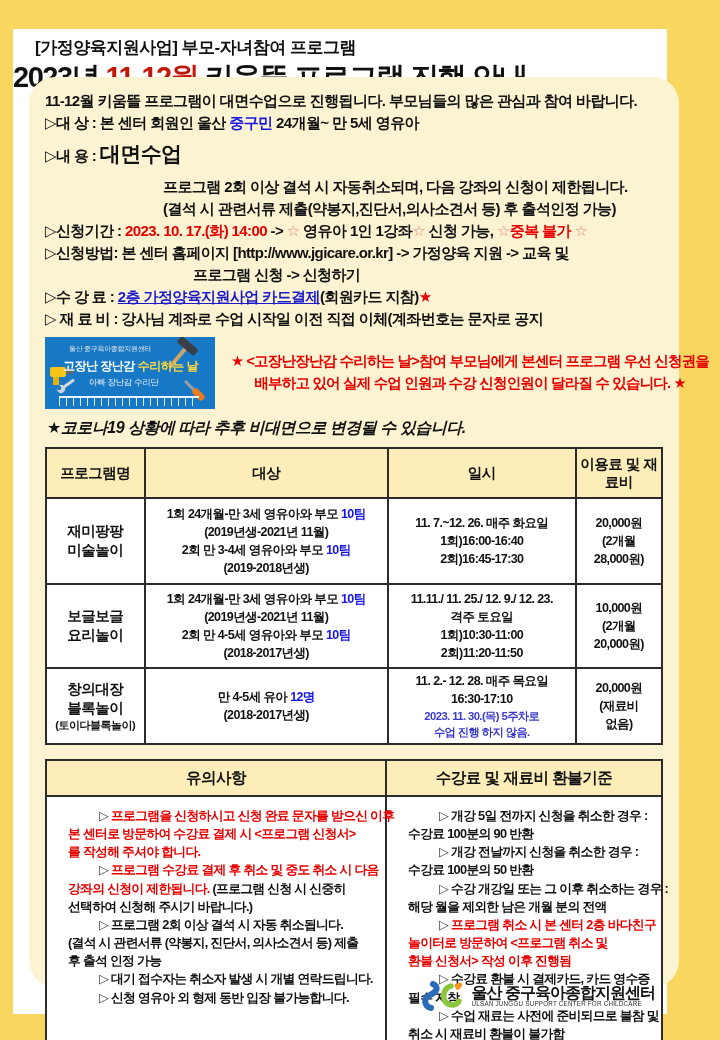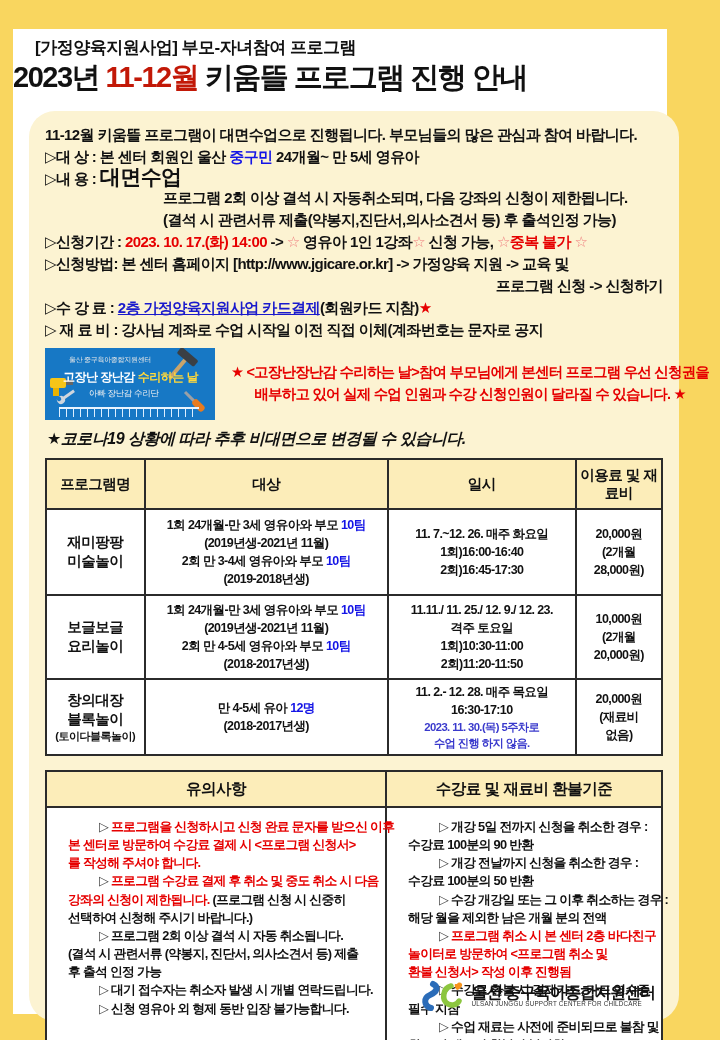--- a/index.html
+++ b/index.html
@@ -8,28 +8,28 @@
     background:#F9D65F;
     font-family:"Liberation Sans","DejaVu Sans",sans-serif;
     color:#111;
   }
   .page{position:absolute;left:13px;top:29px;width:654px;height:985px;background:#ffffff;}
   .kicker{position:absolute;top:7px;left:22px;font-size:17px;font-weight:800;letter-spacing:-0.5px;}
   .title{position:absolute;top:29px;left:0;width:100%;font-size:29px;font-weight:800;letter-spacing:-1.5px;white-space:nowrap;}
   .title .t-red{color:#C21807;}
 
   .cream{
-    position:absolute;left:16px;top:82px;width:650px;height:910px;
+    position:absolute;left:16px;top:48px;width:650px;height:910px;
     background:#FCF3D2;border-radius:26px;box-sizing:border-box;
     padding:13px 16px 0 16px;
   }
 
   .iline{font-size:15px;font-weight:700;line-height:22px;letter-spacing:-0.6px;white-space:nowrap;}
   .ind1{padding-left:118px;}
-  .ind2{padding-left:148px;text-align:right;}
+  .ind2{padding-left:148px;}
   .big{font-size:21px;font-weight:800;}
   .blue{color:#1414E6;}
   .red{color:#E60000;}
   .star-pink{color:#F08080;font-weight:400;}
   .link{color:#1A1ACC;text-decoration:underline;}
 
   .banner-row{display:flex;align-items:center;gap:16px;margin-top:6px;height:74px;}
   .banner{width:170px;height:72px;background:#1778C5;position:relative;overflow:hidden;flex-shrink:0;}
   .b-org{position:absolute;top:7px;left:24px;font-size:7px;color:#E8E8E8;letter-spacing:-0.3px;}
   .b-title{position:absolute;top:21px;left:18px;font-size:12px;font-weight:800;color:#fff;letter-spacing:-0.5px;white-space:nowrap;}
@@ -79,21 +79,21 @@
   </div>
 
   <div class="cream">
 
     <div class="iline">11-12월 키움뜰 프로그램이 대면수업으로 진행됩니다. 부모님들의 많은 관심과 참여 바랍니다.</div>
 
     <div class="iline">
       <span>▷대    상 : 본 센터 회원인 울산 </span><span class="blue">중구민</span><span> 24개월~ 만 5세 영유아</span>
     </div>
 
-    <div class="iline" style="line-height:17px;">
+    <div class="iline" style="line-height:40px;">
       <span>▷내    용 : </span><span class="big">대면수업</span>
     </div>
 
     <div class="iline ind1">프로그램 2회 이상 결석 시 자동취소되며, 다음 강좌의 신청이 제한됩니다.</div>
     <div class="iline ind1">(결석 시 관련서류 제출(약봉지,진단서,의사소견서 등) 후 출석인정 가능)</div>
 
     <div class="iline">
       <span>▷신청기간 : </span><span class="red">2023. 10. 17.(화) 14:00</span><span> -&gt; </span><span class="star-pink">☆</span><span> 영유아 1인 1강좌</span><span class="star-pink">☆</span><span> 신청 가능, </span><span class="star-pink">☆</span><span class="red">중복 불가 </span><span class="star-pink">☆</span>
     </div>
 

